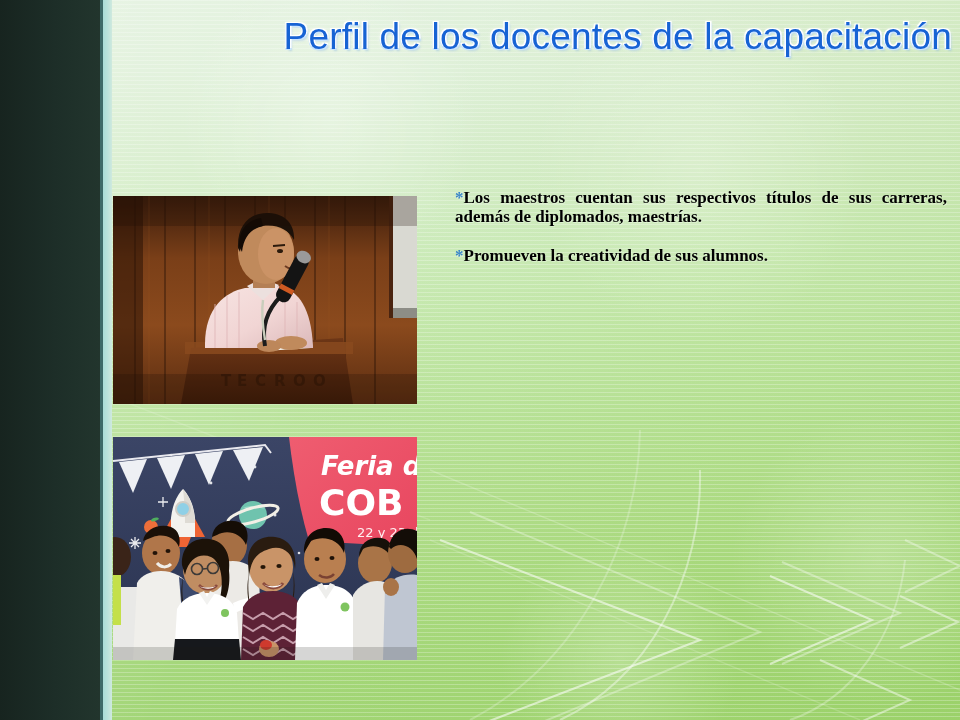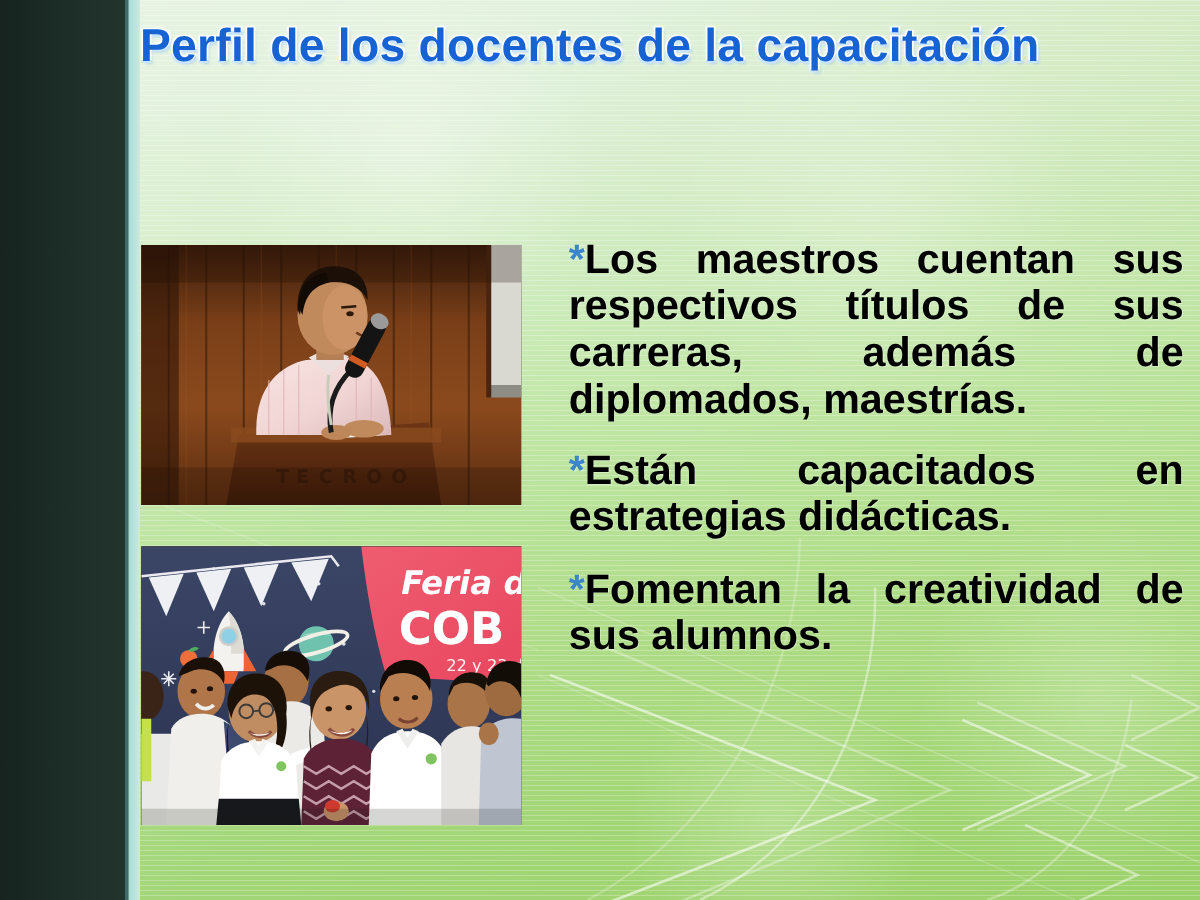--- a/index.html
+++ b/index.html
@@ -86,23 +86,23 @@
     width: 9px; height: 720px;
     background: linear-gradient(to right, #a9ddd8 0%, #b9e3dc 50%, #cfe9de 100%);
   }
 
   
   .title {
     position: absolute;
     left: 112px;
     top: 16px;
     width: 840px;
-    text-align: left;
+    text-align: right;
     font-size: 37px;
-    font-weight: bold;
+    font-weight: normal;
     letter-spacing: 0.2px;
     color: #1763d4;
     white-space: nowrap;
     text-shadow:
       -1.4px -1.4px 0 rgba(255,255,255,0.95),
        1.4px -1.4px 0 rgba(255,255,255,0.95),
       -1.4px  1.4px 0 rgba(200,228,255,0.95),
        1.4px  1.4px 0 rgba(200,228,255,0.95),
        0 0 5px rgba(255,255,255,0.85),
        2px 2px 2px rgba(120,170,220,0.45);
@@ -127,27 +127,28 @@
   
   .body-block {
     position: absolute;
     left: 455px;
     top: 188px;
     width: 492px;
   }
   .para {
     text-align: justify;
     text-align-last: left;
-    font-size: 33px;
+    font-size: 17px;
     font-weight: bold;
     line-height: 1.13;
     color: #000000;
     margin: 0 0 20px 0;
     text-shadow: 0.7px 0.7px 0 rgba(255,255,255,0.35);
     hyphens: none;
+    font-family: Liberation Serif, serif;
   }
   .para:last-child { margin-bottom: 0; }
   .ast {
     color: #3a86c8;
     font-weight: bold;
   }
 </style>
 </head>
 <body>
 
@@ -471,17 +472,16 @@
           <ellipse cx="278" cy="150" rx="8" ry="9" fill="#a97447"></ellipse>
         </g>
 
         <rect x="0" y="210" width="304" height="13" fill="#1d1a18" opacity="0.18"></rect>
       </g>
     </svg>
   </div>
 
   <div class="body-block">
     <p class="para"><span class="ast">*</span><span>Los maestros cuentan sus respectivos títulos de sus carreras, además de diplomados, maestrías.</span></p>
-    <p class="para"><span class="ast">*</span><span>Están capacitados en estrategias didácticas.</span></p>
-    <p class="para"><span class="ast">*</span><span>Fomentan la creatividad de sus alumnos.</span></p>
+    <p class="para"><span class="ast">*</span><span>Promueven la creatividad de sus alumnos.</span></p>
   </div>
 
 </div>
 
 </body></html>

